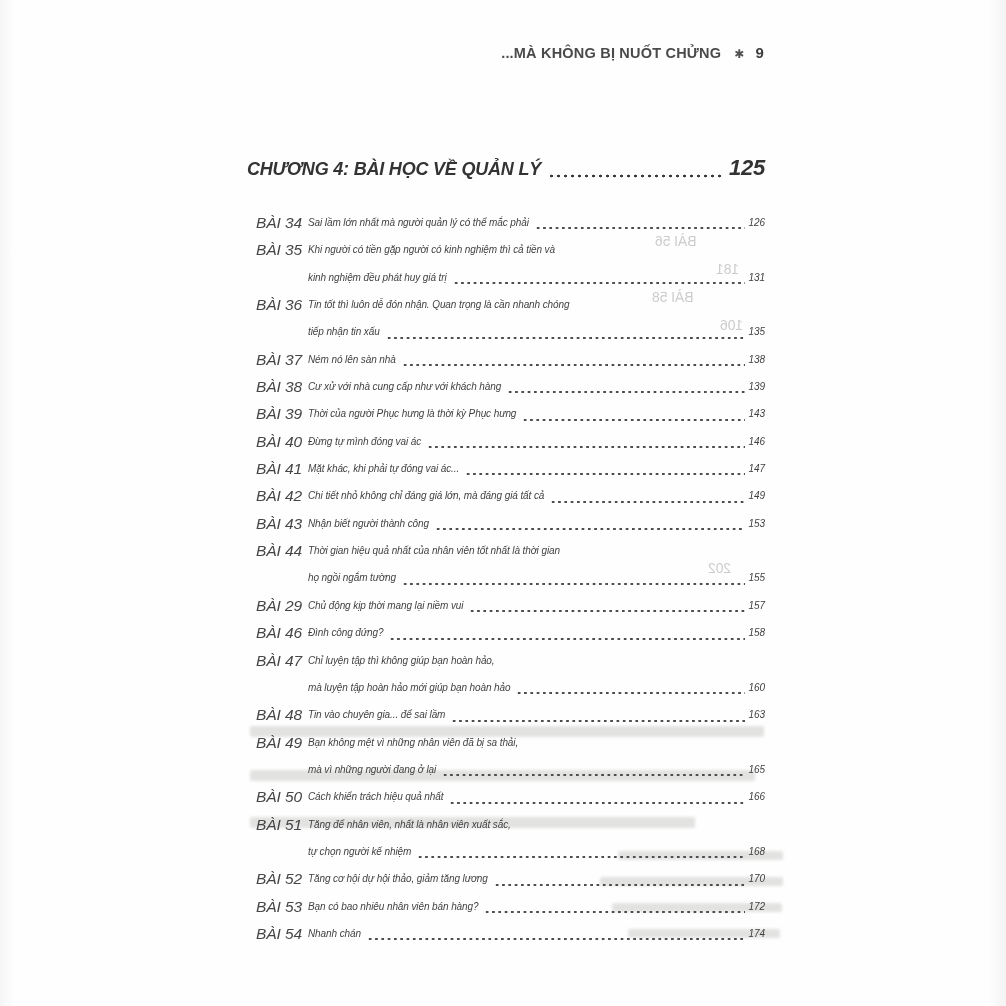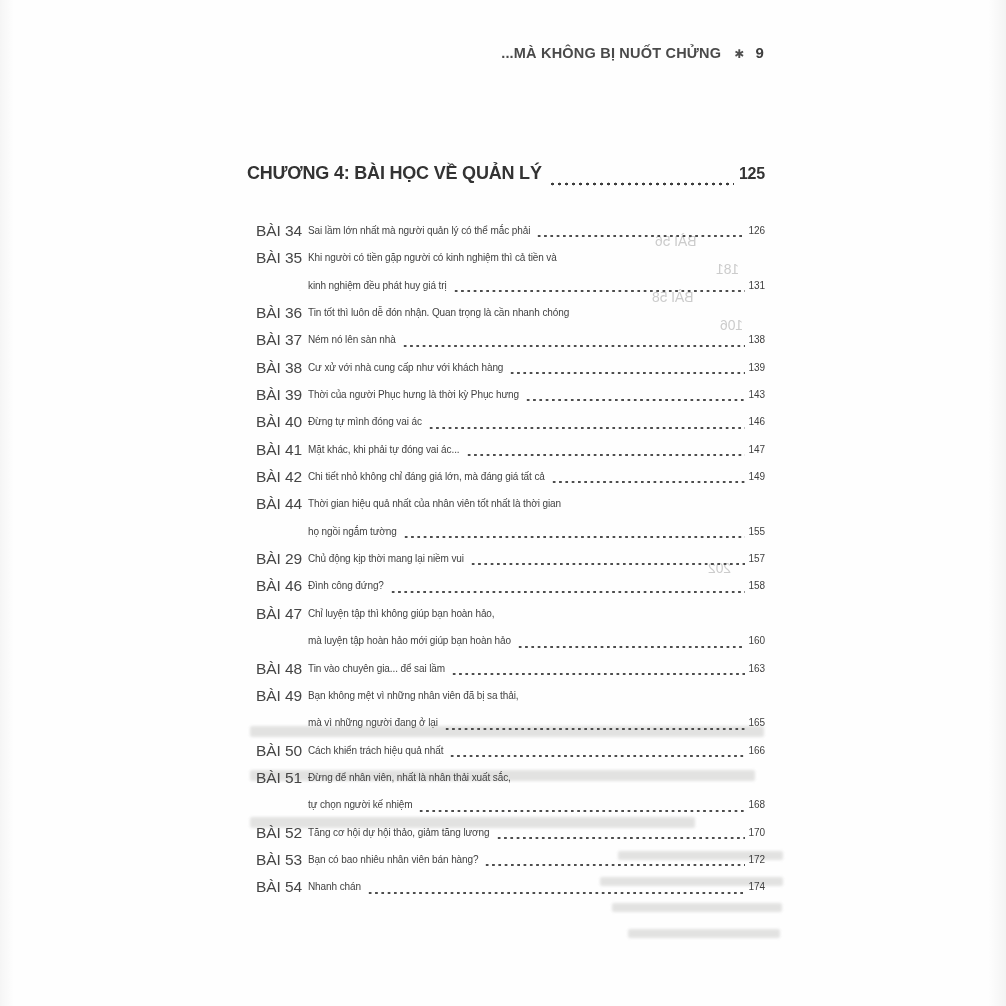--- a/index.html
+++ b/index.html
@@ -62,23 +62,24 @@
   }
   .running-header .pagenum {
     font-weight: 700;
     font-size: 15px;
     color: #3d3d3d;
   }
 
   
   .content {
     position: absolute;
-    left: 247px; top: 163px;
+    left: 247px; top: 155px;
     width: 518px;
     color: #424242;
+    font-style: italic;
   }
 
   .chapter-row {
     display: flex; align-items: baseline;
     font-weight: 700;
     font-size: 18px;
     letter-spacing: -0.2px;
     color: #333333;
     white-space: nowrap;
     height: 27px;
@@ -86,21 +87,21 @@
   }
   .chapter-row .leader {
     flex: 1 1 auto; min-width: 14px;
     align-self: flex-end;
     height: 4px; margin: 0 5px 4px 7px;
     background-image: radial-gradient(circle, #3c3c3c 1.3px, rgba(0,0,0,0) 1.6px);
     background-size: 7px 4px;
     background-repeat: repeat-x;
     background-position: left bottom;
   }
-  .chapter-row .page-num { font-size: 16px; text-align: center; }
+  .chapter-row .page-num { font-size: 22px; text-align: center; }
 
   .toc { display: block; }
   .row {
     display: grid;
     grid-template-columns: 61px 1fr;
   }
   .row .label {
     font-size: 15.5px;
     letter-spacing: -0.1px;
     line-height: 27.35px;
@@ -187,20 +188,25 @@
             </div>
           </div>
   </div>
 
   <div class="row">
     <span class="label">BÀI 36</span>
     <div class="lines">
             <div class="line">
               <span class="text">Tin tốt thì luôn dễ đón nhận. Quan trọng là cần nhanh chóng</span>
             </div>
+            <div class="line">
+              <span class="text">tiếp nhận tin xấu</span>
+              <span class="leader"></span>
+              <span class="page-num">135</span>
+            </div>
           </div>
   </div>
 
   <div class="row">
     <span class="label">BÀI 37</span>
     <div class="lines">
             <div class="line">
               <span class="text">Ném nó lên sàn nhà</span>
               <span class="leader"></span>
               <span class="page-num">138</span>
@@ -256,20 +262,30 @@
     <span class="label">BÀI 42</span>
     <div class="lines">
             <div class="line">
               <span class="text">Chi tiết nhỏ không chỉ đáng giá lớn, mà đáng giá tất cả</span>
               <span class="leader"></span>
               <span class="page-num">149</span>
             </div>
           </div>
   </div>
 
+  <div class="row">
+    <span class="label">BÀI 43</span>
+    <div class="lines">
+            <div class="line">
+              <span class="text">Nhận biết người thành công</span>
+              <span class="leader"></span>
+              <span class="page-num">153</span>
+            </div>
+          </div>
+  </div>
 
   <div class="row">
     <span class="label">BÀI 44</span>
     <div class="lines">
             <div class="line">
               <span class="text">Thời gian hiệu quả nhất của nhân viên tốt nhất là thời gian</span>
             </div>
             <div class="line">
               <span class="text">họ ngồi ngắm tường</span>
               <span class="leader"></span>
@@ -347,21 +363,21 @@
               <span class="leader"></span>
               <span class="page-num">166</span>
             </div>
           </div>
   </div>
 
   <div class="row">
     <span class="label">BÀI 51</span>
     <div class="lines">
             <div class="line">
-              <span class="text">Đừng để nhân viên, nhất là nhân thải xuất sắc,</span>
+              <span class="text">Tăng để nhân viên, nhất là nhân viên xuất sắc,</span>
             </div>
             <div class="line">
               <span class="text">tự chọn người kế nhiệm</span>
               <span class="leader"></span>
               <span class="page-num">168</span>
             </div>
           </div>
   </div>
 
   <div class="row">

